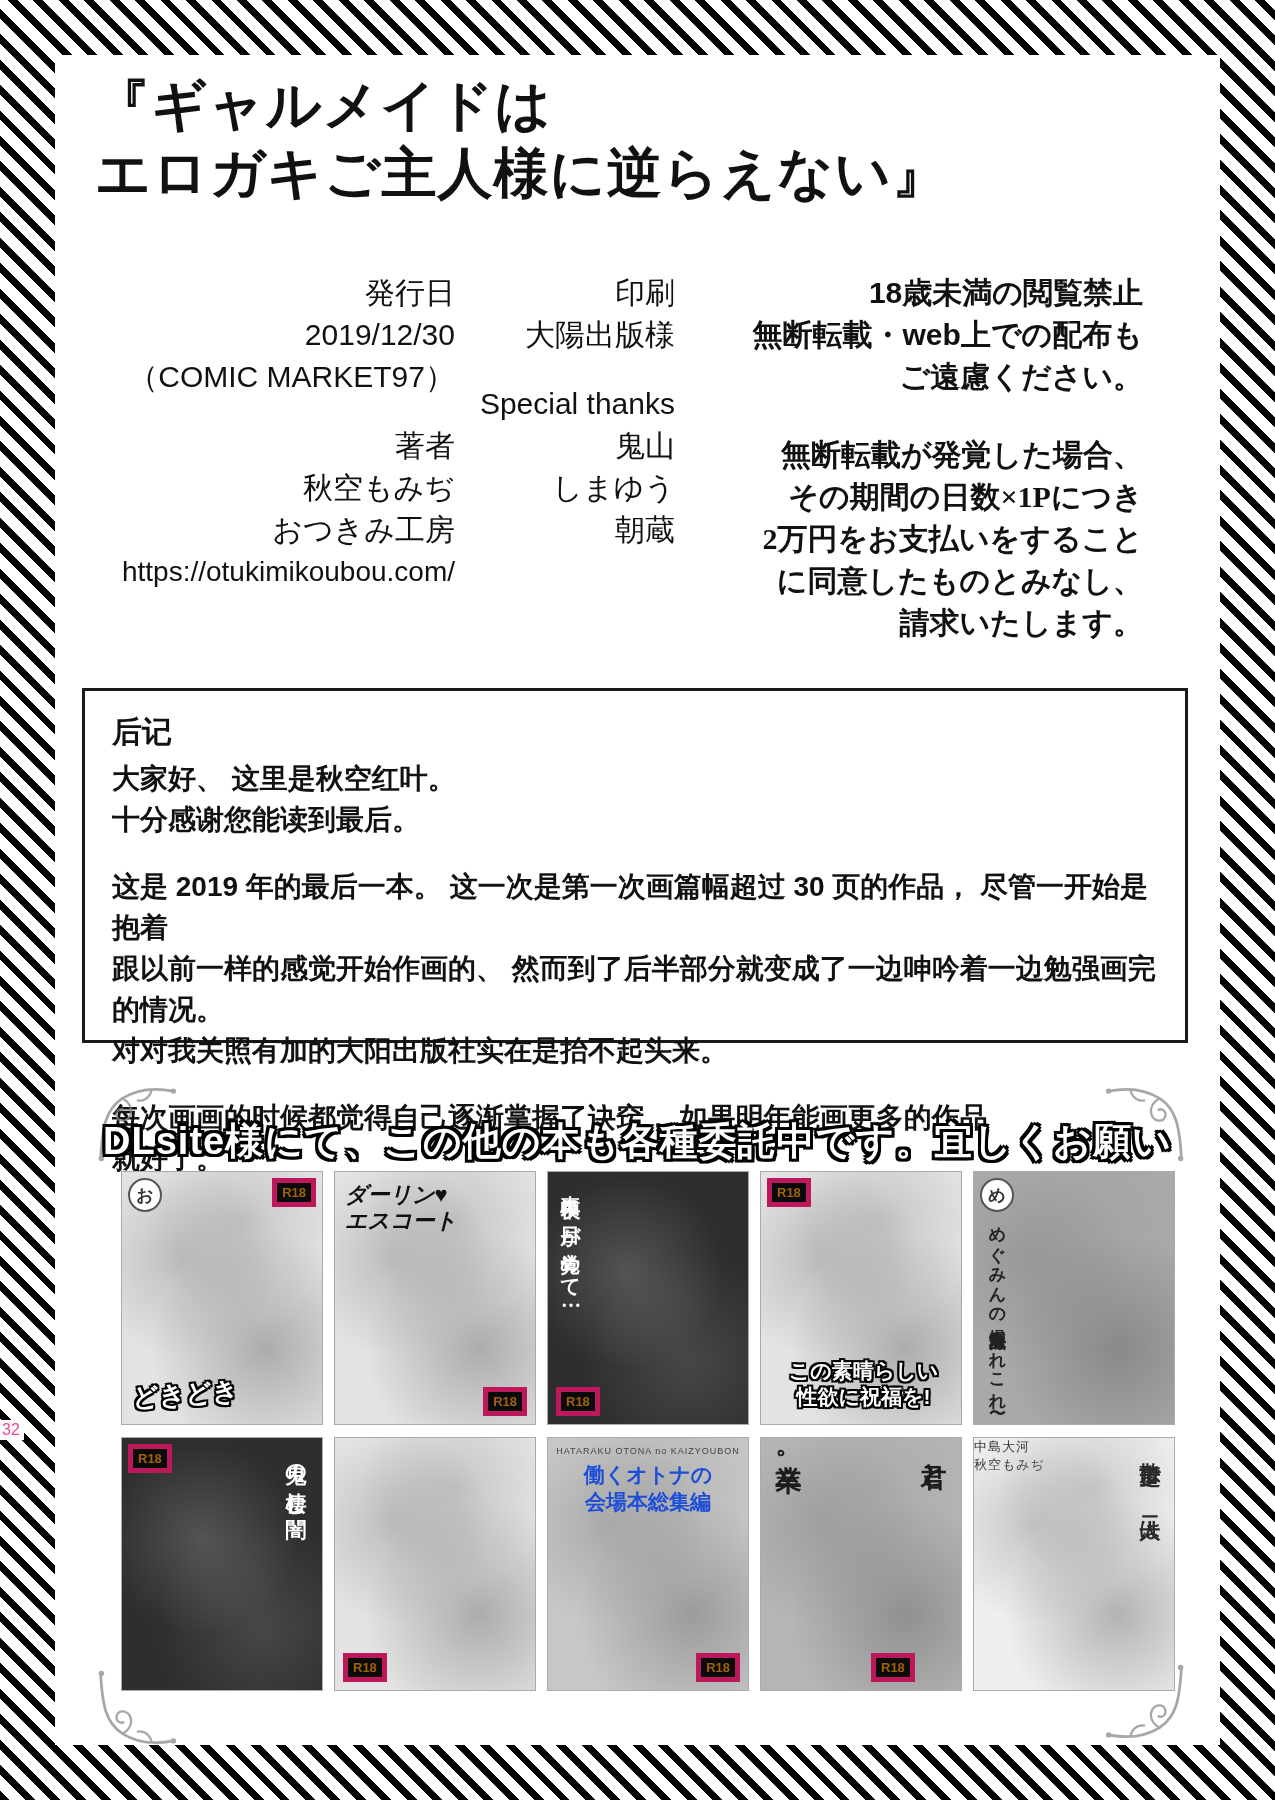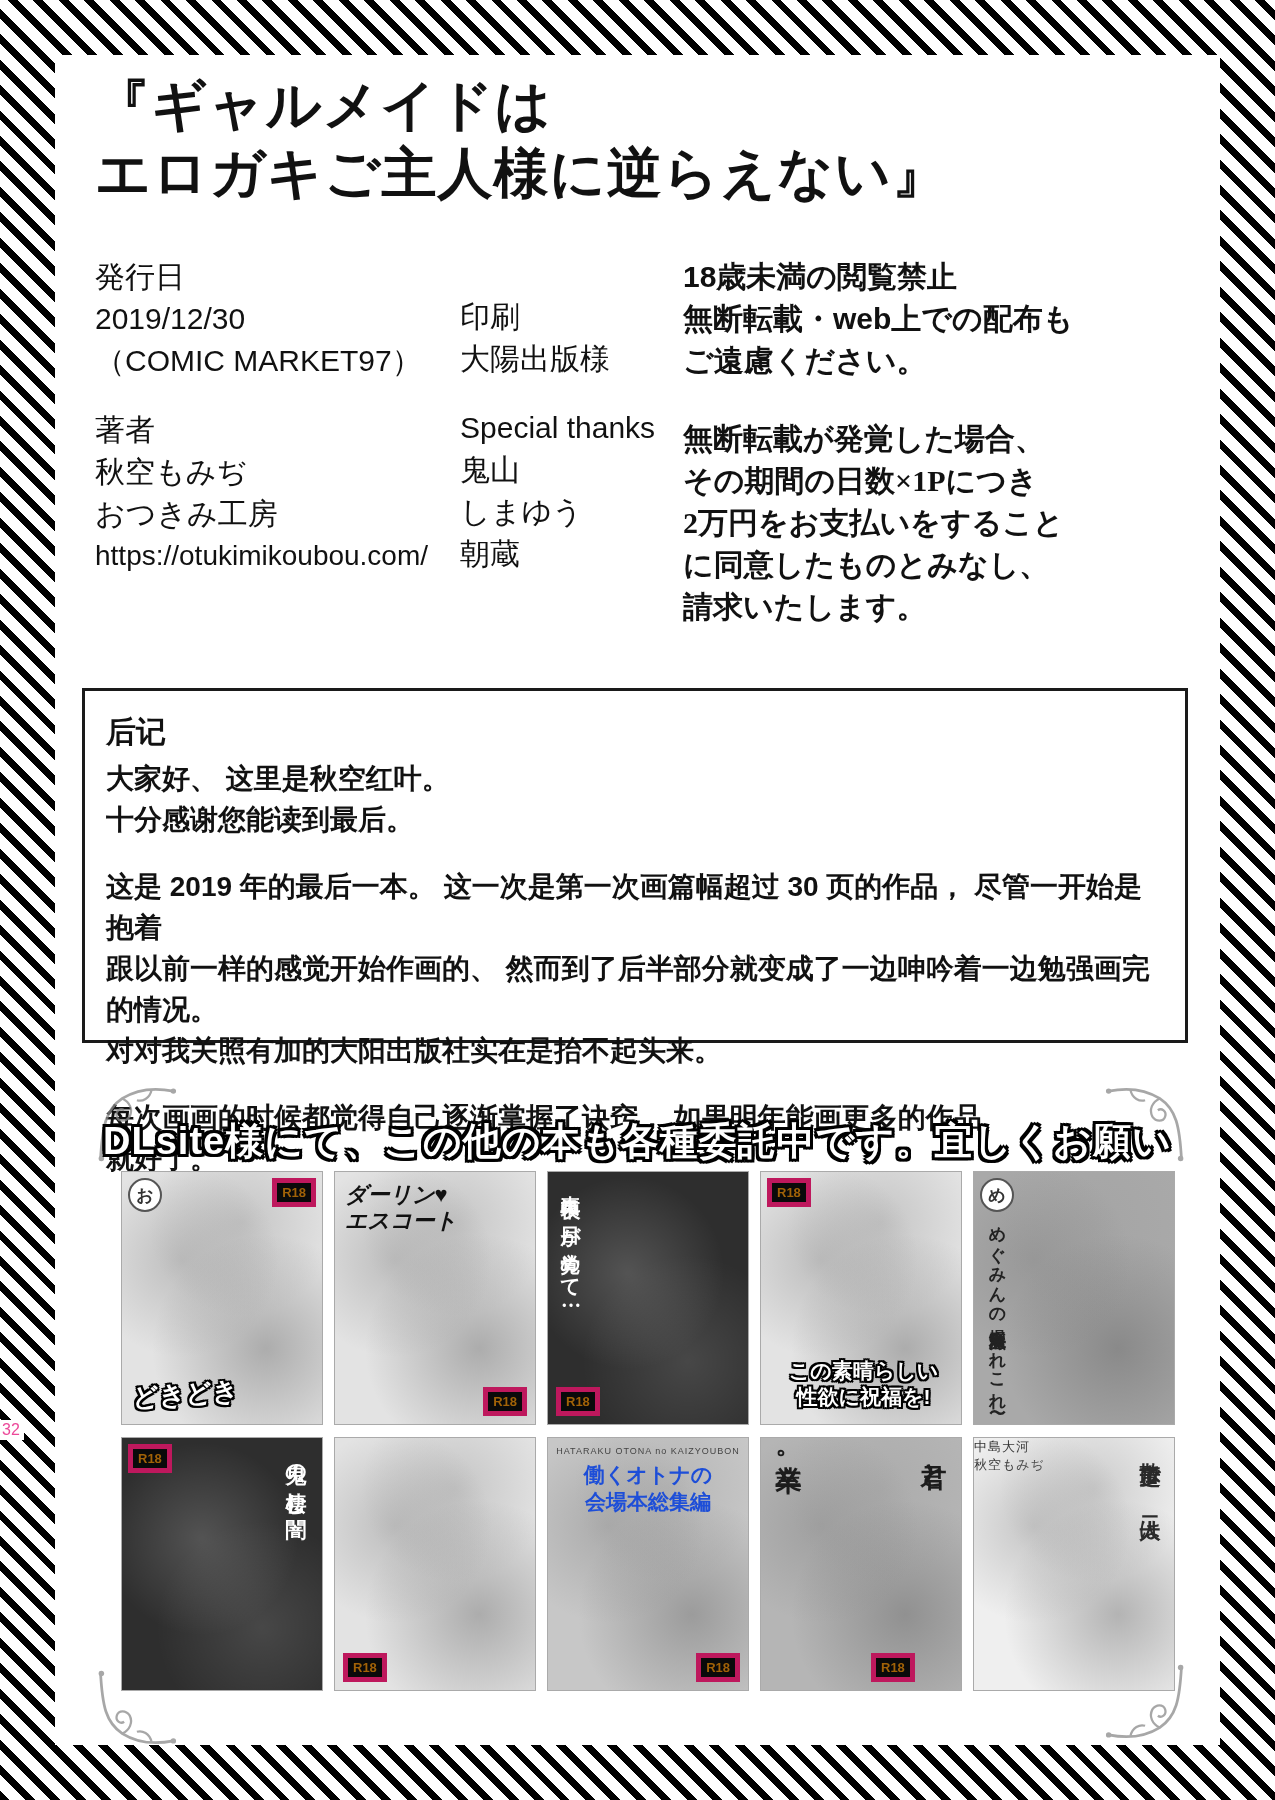--- a/index.html
+++ b/index.html
@@ -9,32 +9,32 @@
   .stripes{position:absolute;inset:0;
     background:repeating-linear-gradient(45deg,#000 0 7px,#fff 7px 18px);}
   .inner{position:absolute;inset:55px;background:#fff;}
   .serif{font-family:"Liberation Serif","DejaVu Serif",serif;}
 
   
   .book-title{position:absolute;left:95px;top:72px;font-family:"Liberation Serif","DejaVu Serif",serif;
     font-weight:bold;font-size:55px;line-height:68px;letter-spacing:1px;}
 
   
-  .col{position:absolute;top:256px;font-size:30px;line-height:42px;}
+  .col{position:absolute;top:272px;font-size:30px;line-height:42px;text-align:right;}
   .col1{left:95px;width:360px;}
-  .col2{left:460px;width:215px;margin-top:40px;}
+  .col2{left:460px;width:215px;}
   .col3{left:683px;width:460px;}
   .gap{margin-top:27px;}
   .col3 .warning{font-weight:600;}
   .col3 .penalty{font-family:"Liberation Serif","DejaVu Serif",serif;font-weight:600;margin-top:36px;}
   .url{font-size:28px;}
 
   
   .afterword{position:absolute;left:82px;top:688px;width:1106px;height:355px;box-sizing:border-box;
-    border:3px solid #1a1a1a;padding:20px 21px;font-weight:bold;font-size:28px;line-height:41px;}
+    border:3px solid #1a1a1a;padding:20px 27px;font-weight:bold;font-size:28px;line-height:41px;}
   .afterword .head{font-size:30px;margin-bottom:6px;}
   .afterword .para{margin-top:26px;}
 
   
   .promo-headline{position:absolute;left:90px;right:90px;top:1116px;text-align:center;
     font-size:38px;font-weight:bold;color:#fff;letter-spacing:1px;
     text-shadow:-3px -3px 0 #000,3px -3px 0 #000,-3px 3px 0 #000,3px 3px 0 #000,
                 -3px 0 0 #000,3px 0 0 #000,0 -3px 0 #000,0 3px 0 #000;}
   .flourish{position:absolute;width:82px;height:82px;opacity:.75;}
   .f-tl{left:95px;top:1082px;}

